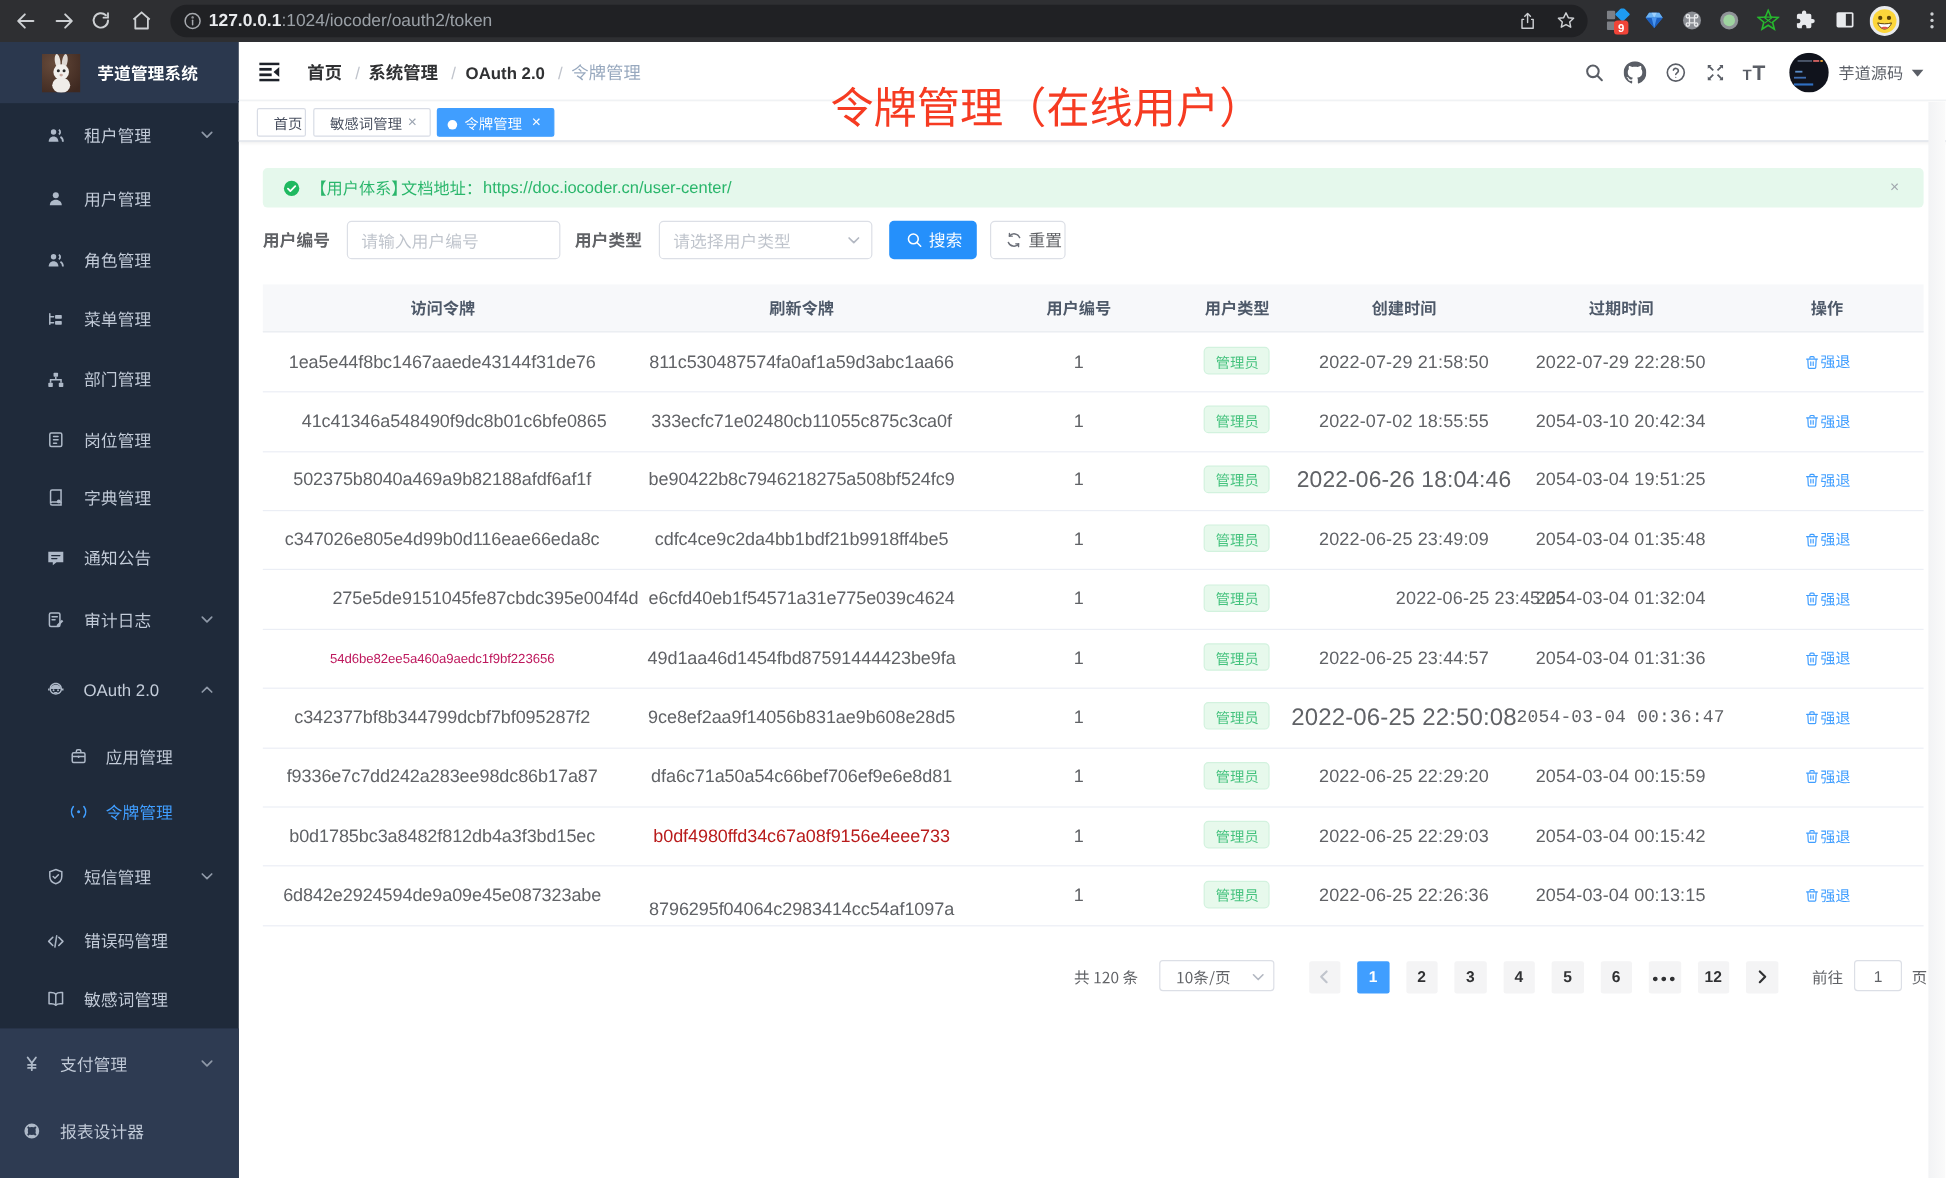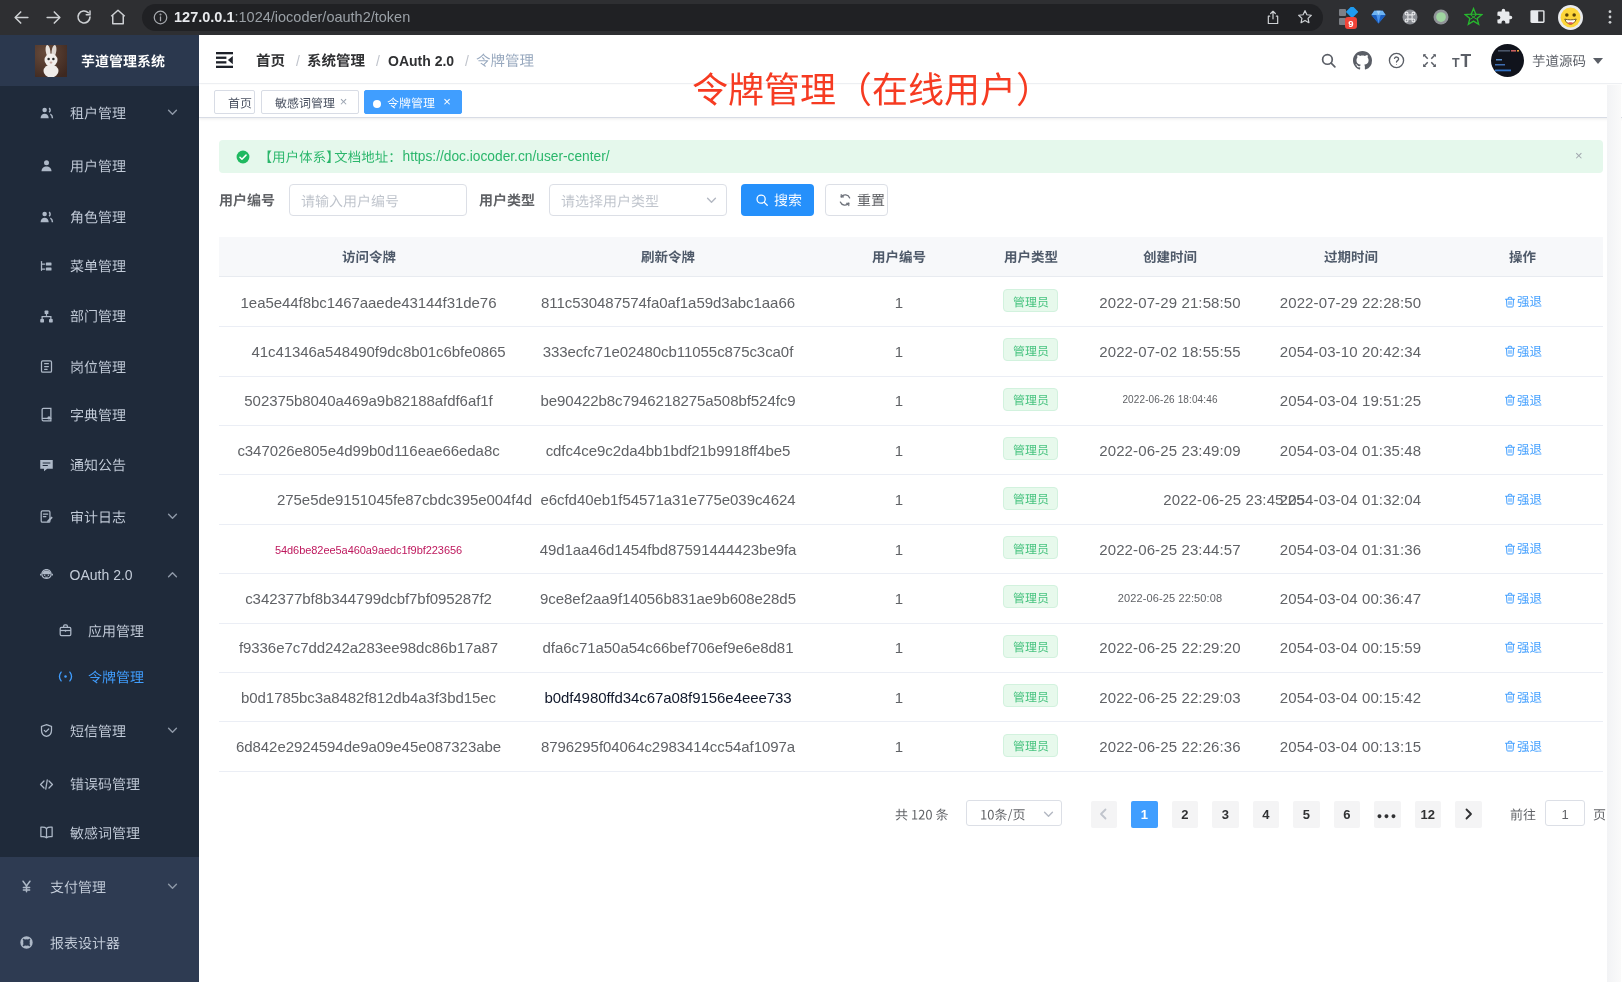--- a/index.html
+++ b/index.html
@@ -529,21 +529,21 @@
       <use href="#g35" fill="#409eff"></use>
     </svg>
     <div class="ab" style="left:219px;top:425.0px;width:1383.7px;height:1px;background:#ebeef5;"></div>
     <div class="ab" style="left:368.5px;top:400.3px;transform:translateX(-50%);font-family:'Liberation Sans',sans-serif;font-size:15px;font-weight:400;color:#606266;letter-spacing:-0.06px;line-height:0;white-space:nowrap;"><span style="line-height:1;display:inline-block;transform:translateY(-50%);">502375b8040a469a9b82188afdf6af1f</span></div>
     <div class="ab" style="left:668px;top:400.3px;transform:translateX(-50%);font-family:'Liberation Sans',sans-serif;font-size:15px;font-weight:400;color:#606266;letter-spacing:-0.06px;line-height:0;white-space:nowrap;"><span style="line-height:1;display:inline-block;transform:translateY(-50%);">be90422b8c7946218275a508bf524fc9</span></div>
     <div class="ab" style="left:899px;top:400.3px;transform:translateX(-50%);font-family:'Liberation Sans',sans-serif;font-size:15px;font-weight:400;color:#606266;line-height:0;white-space:nowrap;"><span style="line-height:1;display:inline-block;transform:translateY(-50%);">1</span></div>
     <div class="ab" style="left:1002.5px;top:387.8px;width:55px;height:23px;background:#e7f9ec;border:1px solid #d2f2de;border-radius:4px;"></div>
     <svg class="ab" style="left:1013.0px;top:394.3px;" width="36.0" height="12" viewBox="0 -880 3000 1000">
       <use href="#g34" fill="#44c27d"></use>
     </svg>
-    <div class="ab" style="left:1170px;top:400.3px;transform:translateX(-50%);font-family:'Liberation Sans',sans-serif;font-size:10px;font-weight:400;color:#606266;letter-spacing:0.12px;line-height:0;white-space:nowrap;"><span style="line-height:1;display:inline-block;transform:translateY(-50%);">2022-06-26 18:04:46</span></div>
+    <div class="ab" style="left:1170px;top:400.3px;transform:translateX(-50%);font-family:'Liberation Sans',sans-serif;font-size:19px;font-weight:400;color:#606266;letter-spacing:0.12px;line-height:0;white-space:nowrap;"><span style="line-height:1;display:inline-block;transform:translateY(-50%);">2022-06-26 18:04:46</span></div>
     <div class="ab" style="left:1350.5px;top:400.3px;transform:translateX(-50%);font-family:'Liberation Sans',sans-serif;font-size:15px;font-weight:400;color:#606266;letter-spacing:0.12px;line-height:0;white-space:nowrap;"><span style="line-height:1;display:inline-block;transform:translateY(-50%);">2054-03-04 19:51:25</span></div>
     <svg class="ab" style="left:1504px;top:394.3px" width="12" height="12" viewBox="0 0 24 24" fill="none" stroke="#409eff" stroke-width="2">
       <path d="M3 6.5h18" stroke-linecap="round"></path>
       <path d="M8.5 6V4a1.5 1.5 0 0 1 1.5-1.5h4A1.5 1.5 0 0 1 15.5 4v2"></path>
       <path d="M5 6.5l.8 14a1.6 1.6 0 0 0 1.6 1.5h9.2a1.6 1.6 0 0 0 1.6-1.5l.8-14"></path>
       <path d="M10 11v6M14 11v6" stroke-linecap="round"></path>
     </svg>
     <svg class="ab" style="left:1516.8px;top:394.1px;" width="25.0" height="12.5" viewBox="0 -880 2000 1000">
       <use href="#g35" fill="#409eff"></use>
     </svg>
@@ -605,22 +605,22 @@
       <use href="#g35" fill="#409eff"></use>
     </svg>
     <div class="ab" style="left:219px;top:622.6px;width:1383.7px;height:1px;background:#ebeef5;"></div>
     <div class="ab" style="left:368.5px;top:597.9px;transform:translateX(-50%);font-family:'Liberation Sans',sans-serif;font-size:15px;font-weight:400;color:#606266;letter-spacing:-0.06px;line-height:0;white-space:nowrap;"><span style="line-height:1;display:inline-block;transform:translateY(-50%);">c342377bf8b344799dcbf7bf095287f2</span></div>
     <div class="ab" style="left:668px;top:597.9px;transform:translateX(-50%);font-family:'Liberation Sans',sans-serif;font-size:15px;font-weight:400;color:#606266;letter-spacing:-0.06px;line-height:0;white-space:nowrap;"><span style="line-height:1;display:inline-block;transform:translateY(-50%);">9ce8ef2aa9f14056b831ae9b608e28d5</span></div>
     <div class="ab" style="left:899px;top:597.9px;transform:translateX(-50%);font-family:'Liberation Sans',sans-serif;font-size:15px;font-weight:400;color:#606266;line-height:0;white-space:nowrap;"><span style="line-height:1;display:inline-block;transform:translateY(-50%);">1</span></div>
     <div class="ab" style="left:1002.5px;top:585.4px;width:55px;height:23px;background:#e7f9ec;border:1px solid #d2f2de;border-radius:4px;"></div>
     <svg class="ab" style="left:1013.0px;top:591.9px;" width="36.0" height="12" viewBox="0 -880 3000 1000">
       <use href="#g34" fill="#44c27d"></use>
     </svg>
-    <div class="ab" style="left:1170px;top:597.9px;transform:translateX(-50%);font-family:'Liberation Sans',sans-serif;font-size:11px;font-weight:400;color:#606266;letter-spacing:0.12px;line-height:0;white-space:nowrap;"><span style="line-height:1;display:inline-block;transform:translateY(-50%);">2022-06-25 22:50:08</span></div>
-    <div class="ab" style="left:1350.5px;top:597.9px;transform:translateX(-50%);font-family:Liberation Sans, sans-serif;font-size:15px;font-weight:400;color:#606266;letter-spacing:0.12px;line-height:0;white-space:nowrap;"><span style="line-height:1;display:inline-block;transform:translateY(-50%);">2054-03-04 00:36:47</span></div>
+    <div class="ab" style="left:1170px;top:597.9px;transform:translateX(-50%);font-family:'Liberation Sans',sans-serif;font-size:20px;font-weight:400;color:#606266;letter-spacing:0.12px;line-height:0;white-space:nowrap;"><span style="line-height:1;display:inline-block;transform:translateY(-50%);">2022-06-25 22:50:08</span></div>
+    <div class="ab" style="left:1350.5px;top:597.9px;transform:translateX(-50%);font-family:Liberation Mono, monospace;font-size:15px;font-weight:400;color:#606266;letter-spacing:0.12px;line-height:0;white-space:nowrap;"><span style="line-height:1;display:inline-block;transform:translateY(-50%);">2054-03-04 00:36:47</span></div>
     <svg class="ab" style="left:1504px;top:591.9px" width="12" height="12" viewBox="0 0 24 24" fill="none" stroke="#409eff" stroke-width="2">
       <path d="M3 6.5h18" stroke-linecap="round"></path>
       <path d="M8.5 6V4a1.5 1.5 0 0 1 1.5-1.5h4A1.5 1.5 0 0 1 15.5 4v2"></path>
       <path d="M5 6.5l.8 14a1.6 1.6 0 0 0 1.6 1.5h9.2a1.6 1.6 0 0 0 1.6-1.5l.8-14"></path>
       <path d="M10 11v6M14 11v6" stroke-linecap="round"></path>
     </svg>
     <svg class="ab" style="left:1516.8px;top:591.7px;" width="25.0" height="12.5" viewBox="0 -880 2000 1000">
       <use href="#g35" fill="#409eff"></use>
     </svg>
     <div class="ab" style="left:219px;top:672.0px;width:1383.7px;height:1px;background:#ebeef5;"></div>
@@ -637,40 +637,40 @@
       <path d="M3 6.5h18" stroke-linecap="round"></path>
       <path d="M8.5 6V4a1.5 1.5 0 0 1 1.5-1.5h4A1.5 1.5 0 0 1 15.5 4v2"></path>
       <path d="M5 6.5l.8 14a1.6 1.6 0 0 0 1.6 1.5h9.2a1.6 1.6 0 0 0 1.6-1.5l.8-14"></path>
       <path d="M10 11v6M14 11v6" stroke-linecap="round"></path>
     </svg>
     <svg class="ab" style="left:1516.8px;top:641.1px;" width="25.0" height="12.5" viewBox="0 -880 2000 1000">
       <use href="#g35" fill="#409eff"></use>
     </svg>
     <div class="ab" style="left:219px;top:721.4px;width:1383.7px;height:1px;background:#ebeef5;"></div>
     <div class="ab" style="left:368.5px;top:696.7px;transform:translateX(-50%);font-family:'Liberation Sans',sans-serif;font-size:15px;font-weight:400;color:#606266;letter-spacing:-0.06px;line-height:0;white-space:nowrap;"><span style="line-height:1;display:inline-block;transform:translateY(-50%);">b0d1785bc3a8482f812db4a3f3bd15ec</span></div>
-    <div class="ab" style="left:668px;top:696.7px;transform:translateX(-50%);font-family:'Liberation Sans',sans-serif;font-size:15px;font-weight:400;color:#0f172a;letter-spacing:-0.06px;line-height:0;white-space:nowrap;"><span style="line-height:1;display:inline-block;transform:translateY(-50%);">b0df4980ffd34c67a08f9156e4eee733</span></div>
+    <div class="ab" style="left:668px;top:696.7px;transform:translateX(-50%);font-family:'Liberation Sans',sans-serif;font-size:15px;font-weight:400;color:#b91c1c;letter-spacing:-0.06px;line-height:0;white-space:nowrap;"><span style="line-height:1;display:inline-block;transform:translateY(-50%);">b0df4980ffd34c67a08f9156e4eee733</span></div>
     <div class="ab" style="left:899px;top:696.7px;transform:translateX(-50%);font-family:'Liberation Sans',sans-serif;font-size:15px;font-weight:400;color:#606266;line-height:0;white-space:nowrap;"><span style="line-height:1;display:inline-block;transform:translateY(-50%);">1</span></div>
     <div class="ab" style="left:1002.5px;top:684.2px;width:55px;height:23px;background:#e7f9ec;border:1px solid #d2f2de;border-radius:4px;"></div>
     <svg class="ab" style="left:1013.0px;top:690.7px;" width="36.0" height="12" viewBox="0 -880 3000 1000">
       <use href="#g34" fill="#44c27d"></use>
     </svg>
     <div class="ab" style="left:1170px;top:696.7px;transform:translateX(-50%);font-family:'Liberation Sans',sans-serif;font-size:15px;font-weight:400;color:#606266;letter-spacing:0.12px;line-height:0;white-space:nowrap;"><span style="line-height:1;display:inline-block;transform:translateY(-50%);">2022-06-25 22:29:03</span></div>
     <div class="ab" style="left:1350.5px;top:696.7px;transform:translateX(-50%);font-family:'Liberation Sans',sans-serif;font-size:15px;font-weight:400;color:#606266;letter-spacing:0.12px;line-height:0;white-space:nowrap;"><span style="line-height:1;display:inline-block;transform:translateY(-50%);">2054-03-04 00:15:42</span></div>
     <svg class="ab" style="left:1504px;top:690.7px" width="12" height="12" viewBox="0 0 24 24" fill="none" stroke="#409eff" stroke-width="2">
       <path d="M3 6.5h18" stroke-linecap="round"></path>
       <path d="M8.5 6V4a1.5 1.5 0 0 1 1.5-1.5h4A1.5 1.5 0 0 1 15.5 4v2"></path>
       <path d="M5 6.5l.8 14a1.6 1.6 0 0 0 1.6 1.5h9.2a1.6 1.6 0 0 0 1.6-1.5l.8-14"></path>
       <path d="M10 11v6M14 11v6" stroke-linecap="round"></path>
     </svg>
     <svg class="ab" style="left:1516.8px;top:690.5px;" width="25.0" height="12.5" viewBox="0 -880 2000 1000">
       <use href="#g35" fill="#409eff"></use>
     </svg>
     <div class="ab" style="left:219px;top:770.8px;width:1383.7px;height:1px;background:#ebeef5;"></div>
     <div class="ab" style="left:368.5px;top:746.1px;transform:translateX(-50%);font-family:'Liberation Sans',sans-serif;font-size:15px;font-weight:400;color:#606266;letter-spacing:-0.06px;line-height:0;white-space:nowrap;"><span style="line-height:1;display:inline-block;transform:translateY(-50%);">6d842e2924594de9a09e45e087323abe</span></div>
-    <div class="ab" style="left:668px;top:746.1px;transform:translateX(-50%);font-family:'Liberation Sans',sans-serif;font-size:15px;font-weight:400;color:#606266;letter-spacing:-0.06px;line-height:0;white-space:nowrap;"><span style="line-height:1;display:inline-block;transform:translateY(-50%);">8796295f04064c2983414cc54af1097a</span></div>
+    <div class="ab" style="left:668px;top:746.1px;transform:translateX(-50%);font-family:'Liberation Sans',sans-serif;font-size:15px;font-weight:400;color:#606266;letter-spacing:-0.06px;line-height:0;white-space:nowrap;"><span style="line-height:1;display:inline-block;transform:translateY(-50%);margin-top:12px;">8796295f04064c2983414cc54af1097a</span></div>
     <div class="ab" style="left:899px;top:746.1px;transform:translateX(-50%);font-family:'Liberation Sans',sans-serif;font-size:15px;font-weight:400;color:#606266;line-height:0;white-space:nowrap;"><span style="line-height:1;display:inline-block;transform:translateY(-50%);">1</span></div>
     <div class="ab" style="left:1002.5px;top:733.6px;width:55px;height:23px;background:#e7f9ec;border:1px solid #d2f2de;border-radius:4px;"></div>
     <svg class="ab" style="left:1013.0px;top:740.1px;" width="36.0" height="12" viewBox="0 -880 3000 1000">
       <use href="#g34" fill="#44c27d"></use>
     </svg>
     <div class="ab" style="left:1170px;top:746.1px;transform:translateX(-50%);font-family:'Liberation Sans',sans-serif;font-size:15px;font-weight:400;color:#606266;letter-spacing:0.12px;line-height:0;white-space:nowrap;"><span style="line-height:1;display:inline-block;transform:translateY(-50%);">2022-06-25 22:26:36</span></div>
     <div class="ab" style="left:1350.5px;top:746.1px;transform:translateX(-50%);font-family:'Liberation Sans',sans-serif;font-size:15px;font-weight:400;color:#606266;letter-spacing:0.12px;line-height:0;white-space:nowrap;"><span style="line-height:1;display:inline-block;transform:translateY(-50%);">2054-03-04 00:13:15</span></div>
     <svg class="ab" style="left:1504px;top:740.1px" width="12" height="12" viewBox="0 0 24 24" fill="none" stroke="#409eff" stroke-width="2">
       <path d="M3 6.5h18" stroke-linecap="round"></path>
       <path d="M8.5 6V4a1.5 1.5 0 0 1 1.5-1.5h4A1.5 1.5 0 0 1 15.5 4v2"></path>

